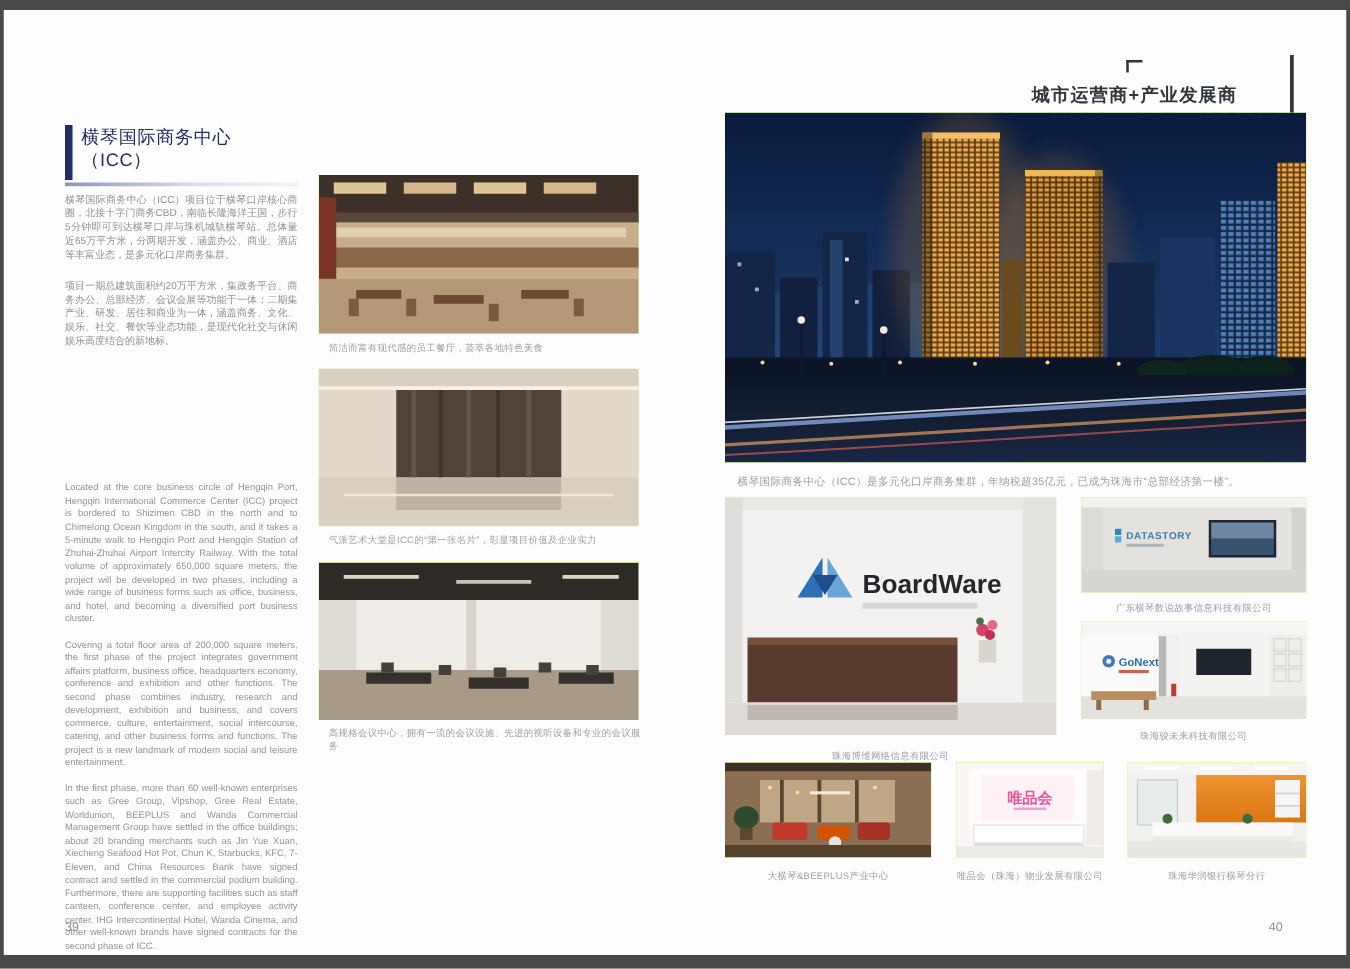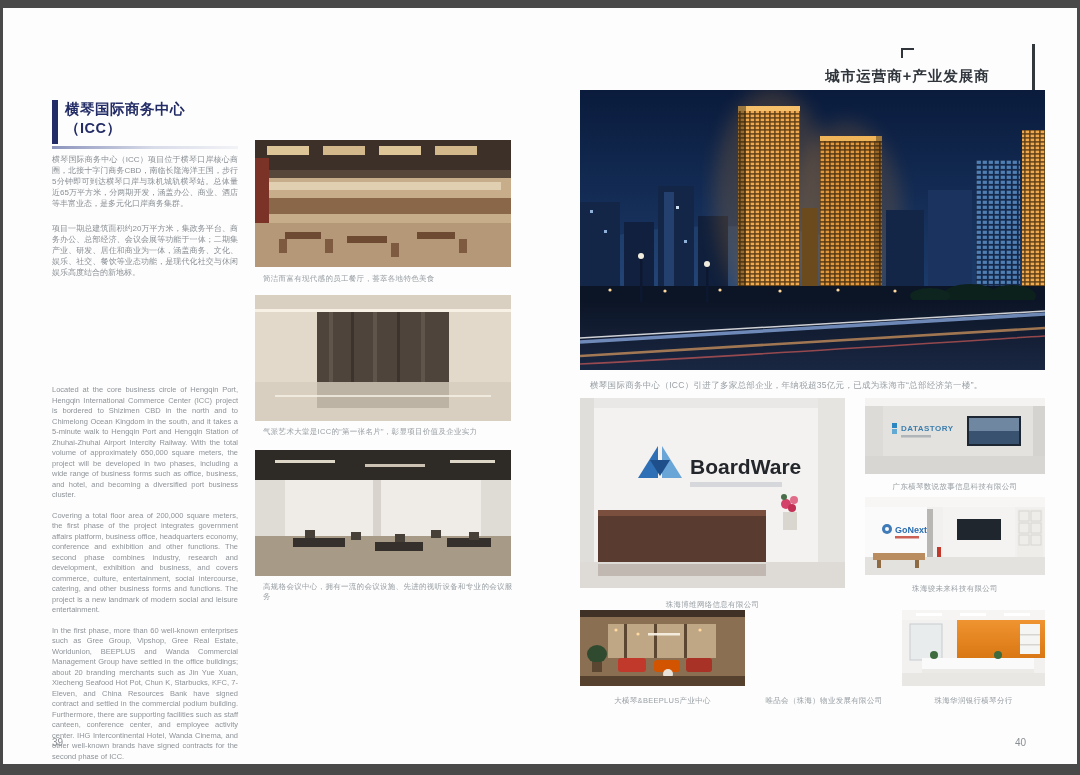--- a/index.html
+++ b/index.html
@@ -10,21 +10,21 @@
   
   .hdr { position:absolute; top:36px; right:42px; text-align:right; border-right:3px solid #33383d; padding-right:9px; }
   .hdr-zh { display:flex; align-items:center; justify-content:flex-end; gap:9px;
             font-size:14.5px; font-weight:bold; color:#2f353b; letter-spacing:1px;flex-direction:column; }
   .corner { display:inline-block; width:13px; height:10px; border-left:2.5px solid #2f353b; border-top:2.5px solid #2f353b; margin-top:4px; }
   .hdr-en { font-size:9.5px; color:#a7acb1; margin-top:3px; letter-spacing:0.4px; }
 
   
   .title-block { position:absolute; left:49px; top:92px; width:186px; display:flex; gap:7px; }
   .title-accent { width:6px; height:44px; background:#232c66; flex:none; }
-  .title-zh { font-size:14.5px; font-weight:bold; color:#232c66; letter-spacing:0.5px; }
+  .title-zh { font-size:14.5px; font-weight:normal; color:#232c66; letter-spacing:0.5px; }
   .title-en { font-size:9px; font-weight:bold; color:#232c66; margin-top:2px; letter-spacing:0.2px; line-height:11px; }
   .title-rule { position:absolute; left:49px; top:138px; width:186px; height:3px;
                 background:linear-gradient(90deg,#8c94bd 0%,#d9dce9 55%,#f2f3f7 100%); }
 
   
   .zh-col { position:absolute; left:49px; top:146px; width:186px; }
   .zh-para { font-size:8px; line-height:11px; color:#8b9095; text-align:justify; margin-bottom:14px; }
   .en-col { position:absolute; left:49px; top:377px; width:186px; }
   .en-para { font-size:7.5px; line-height:10.5px; color:#8f9499; text-align:justify; margin-bottom:10px; }
 
@@ -201,21 +201,21 @@
         <rect x="60" y="168" width="2.5" height="44" fill="#0d1830"></rect>
         <circle cx="61" cy="166" r="3" fill="#fff8e8" opacity="0.95"></circle>
         <rect x="126" y="176" width="2.5" height="36" fill="#0d1830"></rect>
         <circle cx="127" cy="174" r="3" fill="#fff8e8" opacity="0.95"></circle>
         <path d="M0,252 C120,244 280,234 465,224" stroke="#9fc3ff" stroke-width="3.5" fill="none" opacity="0.65"></path>
         <path d="M0,248 C130,241 280,231 465,221" stroke="#ffffff" stroke-width="1.4" fill="none" opacity="0.8"></path>
         <path d="M0,266 C150,257 300,247 465,238" stroke="#ffb066" stroke-width="2.6" fill="none" opacity="0.6"></path>
         <path d="M0,274 C160,266 320,255 465,246" stroke="#ff6a5e" stroke-width="1.6" fill="none" opacity="0.55"></path>
       </svg>
     </div>
-    <div class="caption" style="left:587px; top:372px; width:440px; font-size:8.5px;">横琴国际商务中心（ICC）引进了多家总部企业，年纳税超35亿元，已成为珠海市“总部经济第一楼”。</div>
+    <div class="caption" style="left:587px; top:372px; width:440px; font-size:8.5px;">横琴国际商务中心（ICC）是多元化口岸商务集群，年纳税超35亿元，已成为珠海市“总部经济第一楼”。</div>
 
     <div class="photo" style="left:577px; top:390px; width:265px; height:190px;">
       <svg width="265" height="190" viewBox="0 0 265 190">
         <rect width="265" height="190" fill="#f3f2f0"></rect>
         <rect width="265" height="10" fill="#e9e8e6"></rect>
         <rect x="0" y="0" width="14" height="164" fill="#e0dedb"></rect>
         <rect x="238" y="0" width="27" height="164" fill="#e6e4e1"></rect>
         <polygon points="58,80 78,48 78,80" fill="#2e6fb5"></polygon>
         <polygon points="82,48 102,80 82,80" fill="#6aa5d8"></polygon>
         <polygon points="70,62 90,62 80,78" fill="#1f4f8a"></polygon>
@@ -297,20 +297,33 @@
         <rect x="12" y="52" width="10" height="10" fill="#5a4631"></rect>
         <rect x="38" y="48" width="28" height="14" rx="3" fill="#c0392b"></rect>
         <rect x="74" y="50" width="26" height="12" rx="3" fill="#d35400"></rect>
         <rect x="106" y="48" width="26" height="14" rx="3" fill="#a93226"></rect>
         <circle cx="88" cy="64" r="5" fill="#e8e2d8"></circle>
         <rect x="0" y="66" width="165" height="10" fill="#55412e"></rect>
       </svg>
     </div>
     <div class="caption cap-center" style="left:577px; top:688px; width:165px;">大横琴&amp;BEEPLUS产业中心</div>
 
+    <div class="photo" style="left:762px; top:602px; width:118px; height:76px;">
+      <svg width="118" height="76" viewBox="0 0 118 76">
+        <rect width="118" height="76" fill="#faf7f6"></rect>
+        <rect x="10" y="6" width="94" height="48" fill="#fdfbfb"></rect>
+        <rect x="20" y="10" width="74" height="36" fill="#fdeef5" opacity="0.7"></rect>
+        <text x="59" y="32" font-size="12" font-weight="bold" fill="#ea5298" text-anchor="middle" font-family="Liberation Sans, sans-serif">唯品会</text>
+        <rect x="46" y="36" width="26" height="2" fill="#f0a1c6"></rect>
+        <rect x="104" y="6" width="14" height="60" fill="#efecea"></rect>
+        <rect x="14" y="50" width="88" height="15" fill="#ffffff" stroke="#e8e4e2" stroke-width="1"></rect>
+        <rect x="14" y="64" width="88" height="3" fill="#e2dedc"></rect>
+        <rect x="0" y="67" width="118" height="9" fill="#eceae7"></rect>
+      </svg>
+    </div>
     <div class="caption cap-center" style="left:762px; top:688px; width:118px;">唯品会（珠海）物业发展有限公司</div>
 
     <div class="photo" style="left:899px; top:602px; width:143px; height:76px;">
       <svg width="143" height="76" viewBox="0 0 143 76">
         <rect width="143" height="76" fill="#f2f1ef"></rect>
         <rect width="143" height="10" fill="#f6f5f3"></rect>
         <rect x="14" y="3" width="26" height="3" fill="#ffffff"></rect>
           <rect x="58" y="3" width="26" height="3" fill="#ffffff"></rect>
         <rect x="102" y="3" width="26" height="3" fill="#ffffff"></rect>
         <defs>

